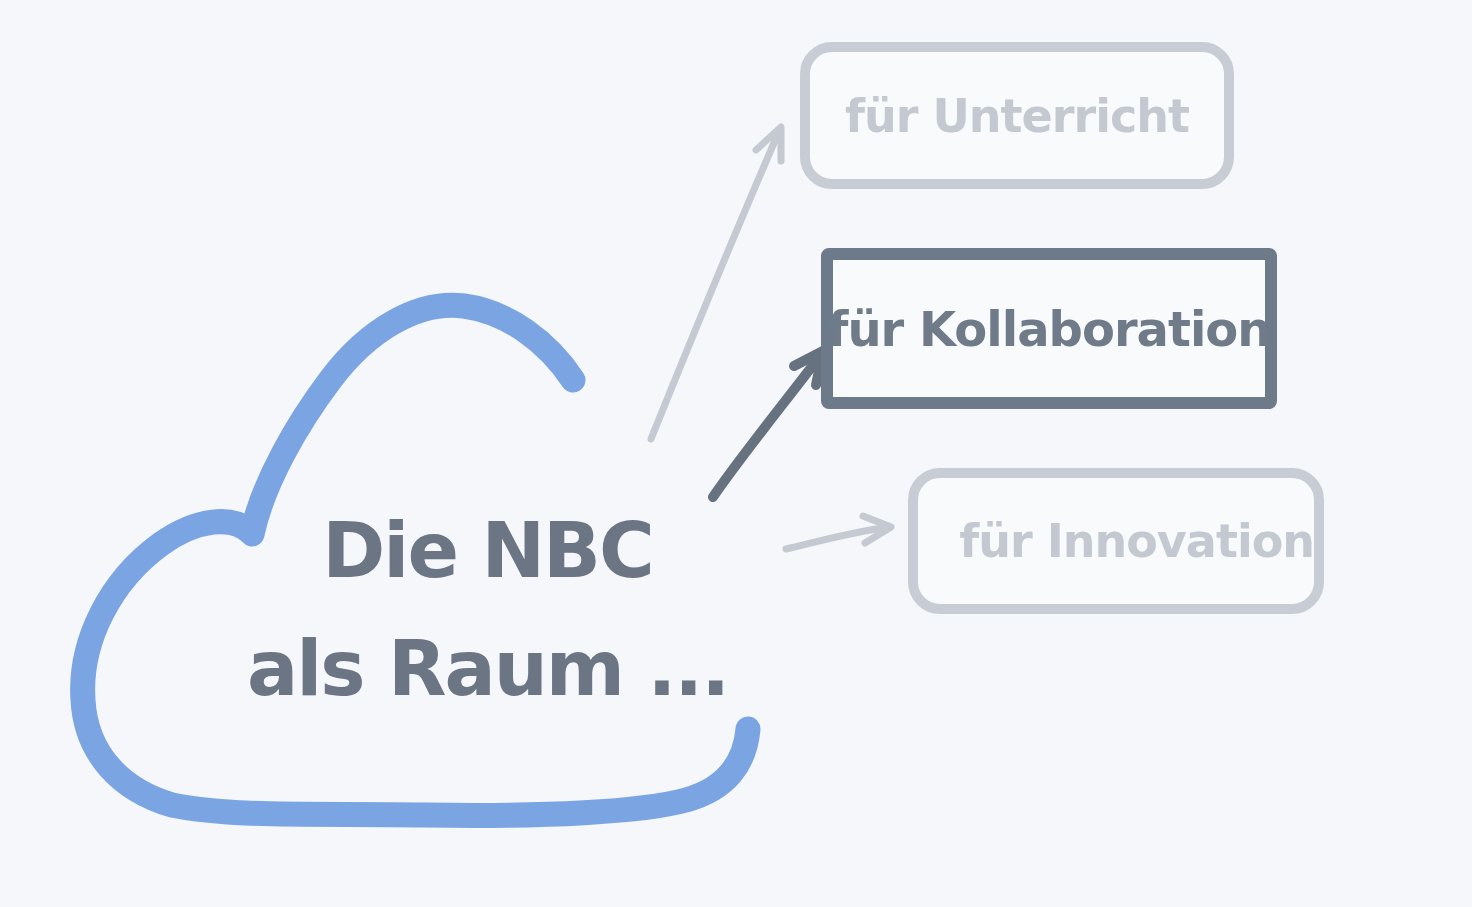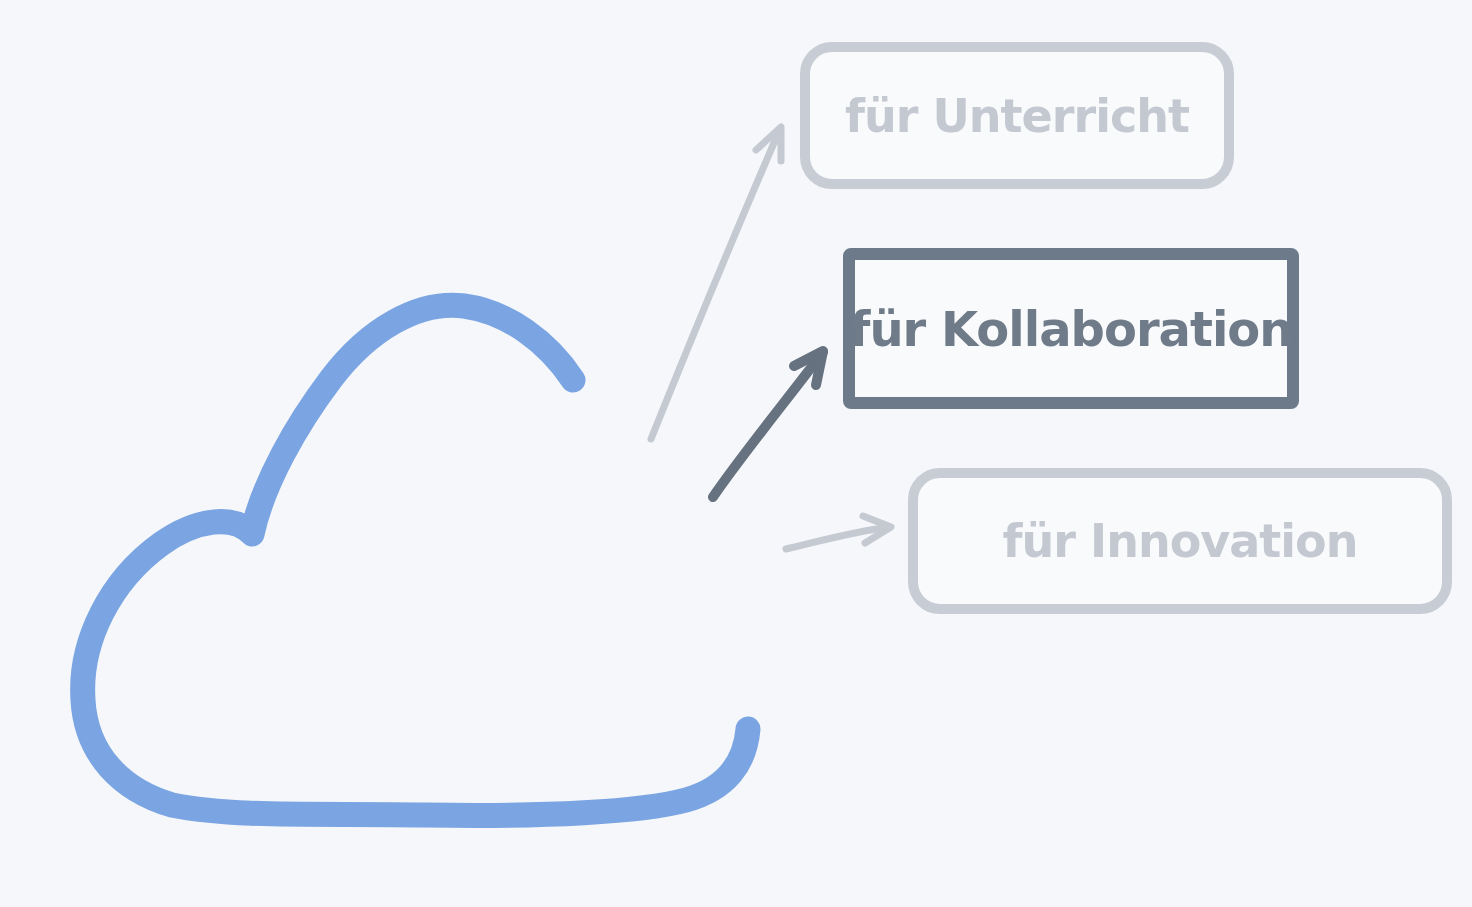--- a/index.html
+++ b/index.html
@@ -60,22 +60,22 @@
     color: #c3c8d1;
     font-size: 46px;
   }
   .node-dark {
     border: 12px solid #6d7a8a;
     border-radius: 36px;
     color: #707b89;
     font-size: 48px;
   }
   .node-unterricht   { left: 800px; top: 42px;  width: 434px; height: 147px; }
-  .node-kollaboration{ left: 843px; top: 248px; width: 456px; height: 161px; border-radius: 8px; }
-  .node-innovation   { left: 908px; top: 468px; width: 544px; height: 146px; }
+  .node-kollaboration{ left: 821px; top: 248px; width: 456px; height: 161px; border-radius: 8px; }
+  .node-innovation   { left: 908px; top: 468px; width: 416px; height: 146px; justify-content: flex-end; }
 </style>
 </head>
 <body>
 
 <div class="stage">
 
   <svg class="draw-layer" viewBox="0 0 1472 907">
 
     <path d="M 573 380
              C 548 342 508 312 464 306
@@ -97,20 +97,24 @@
       <path d="M 713 497 C 741 456 786 401 823 352"></path>
       <path d="M 794 366 L 823 351 L 816 385"></path>
     </g>
 
     <g fill="none" stroke="#c4c9d2" stroke-width="7" stroke-linecap="round" stroke-linejoin="round">
       <path d="M 786 549 C 820 541 856 531 890 527"></path>
       <path d="M 863 516 L 891 527 L 865 543"></path>
     </g>
   </svg>
 
+  <div class="cloud-label">
+    <div>Die NBC</div>
+    <div>als Raum ...</div>
+  </div>
 
   <div class="node node-light node-unterricht">
     <span>für Unterricht</span>
   </div>
 
   <div class="node node-dark node-kollaboration">
     <span>für Kollaboration</span>
   </div>
 
   <div class="node node-light node-innovation">

